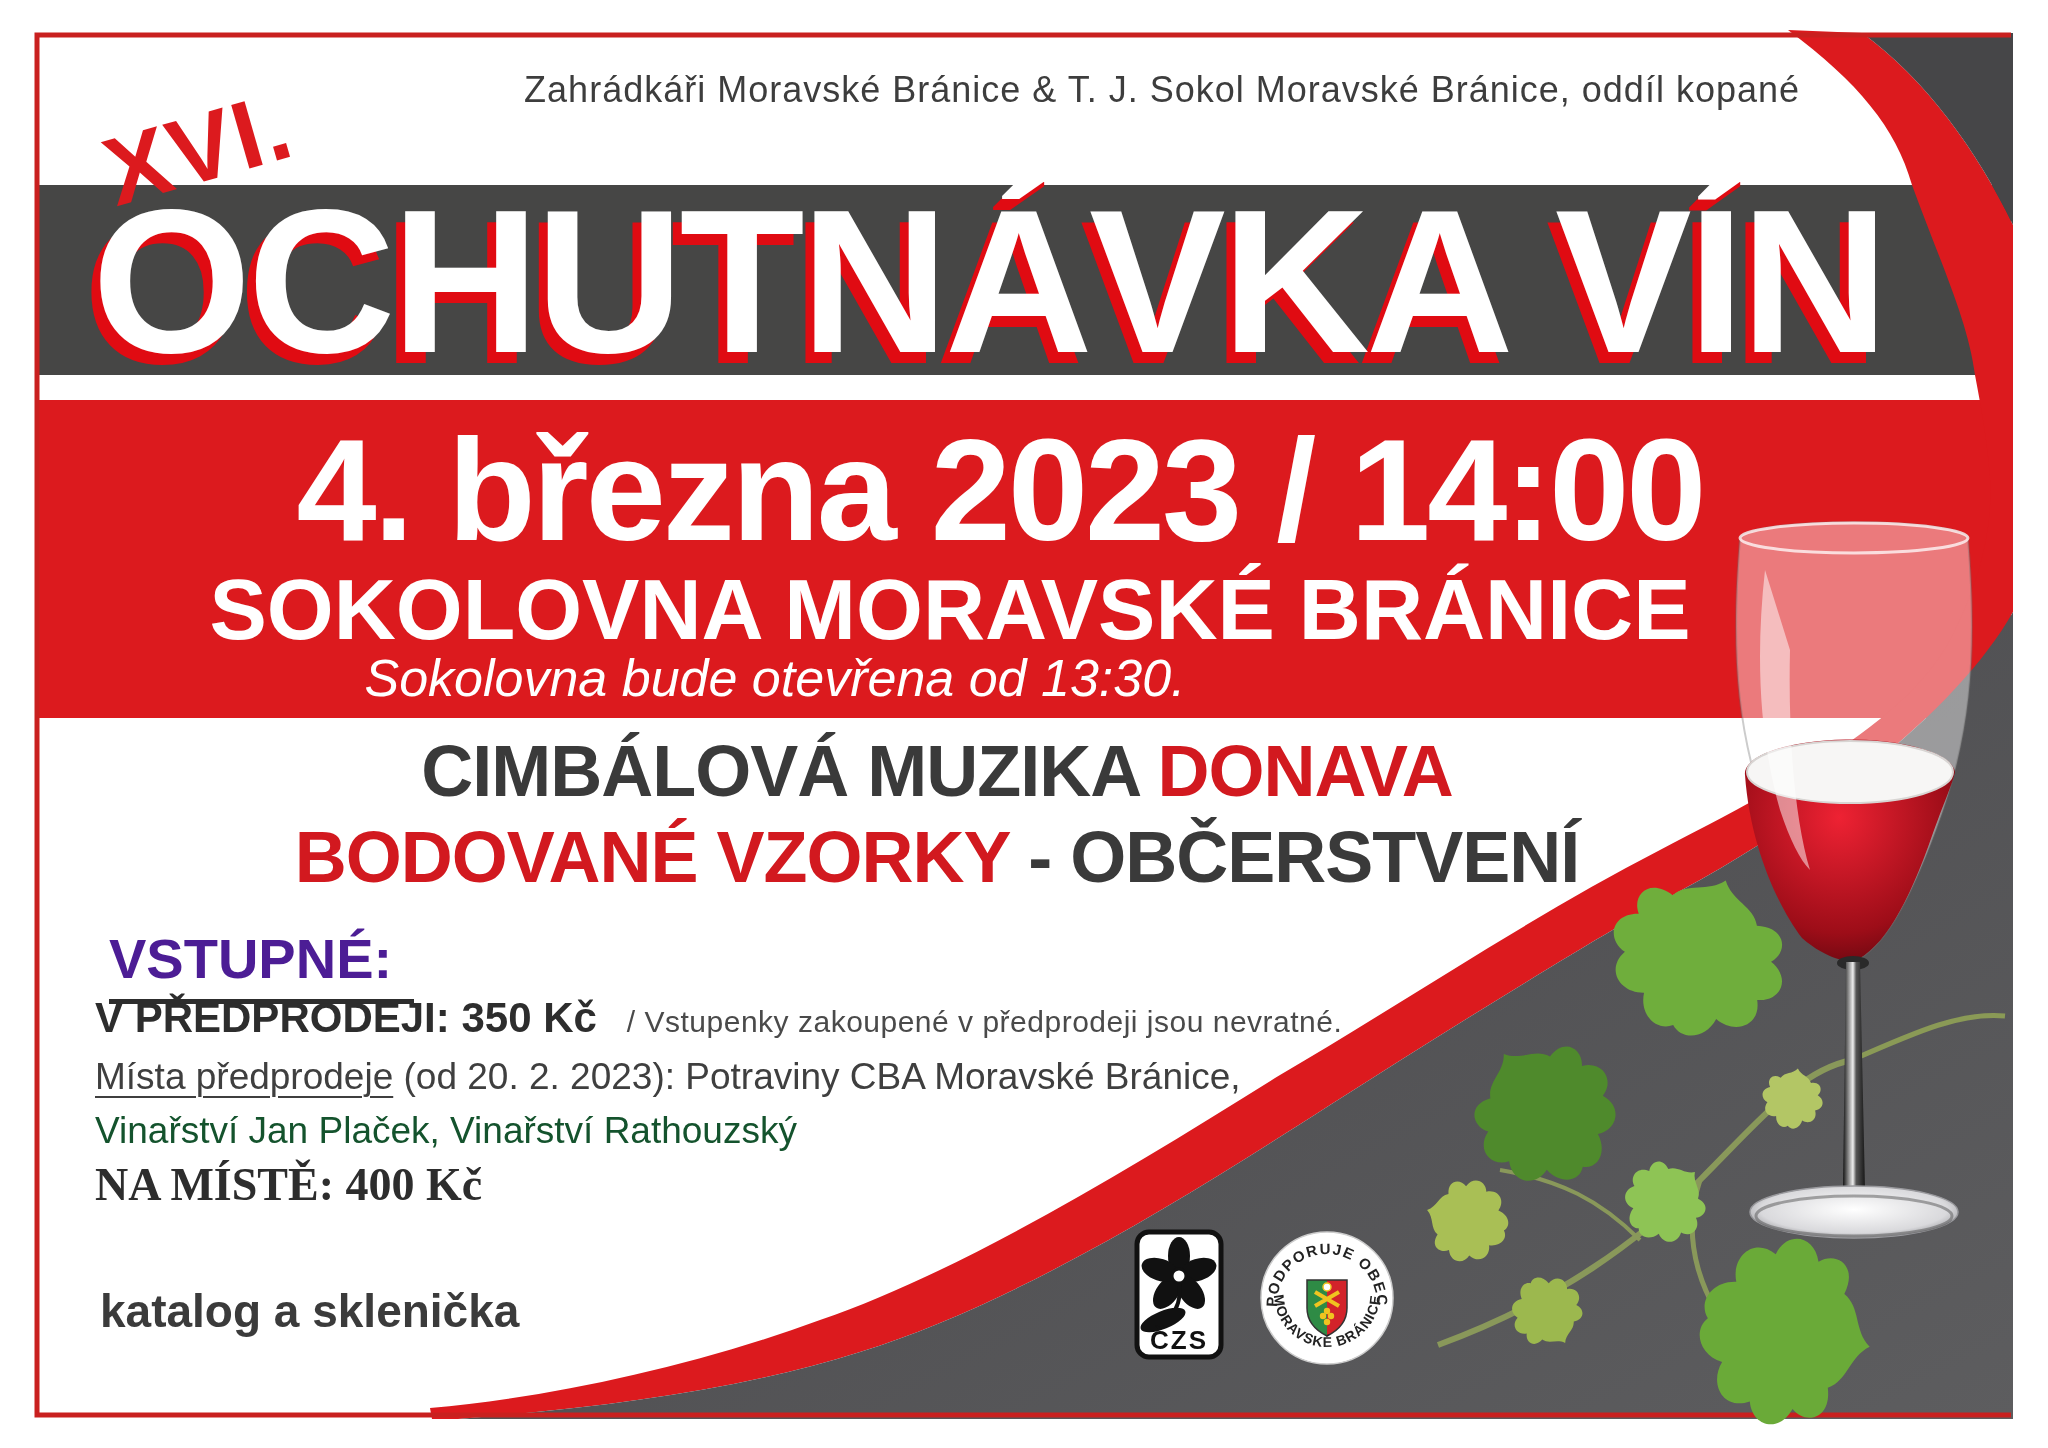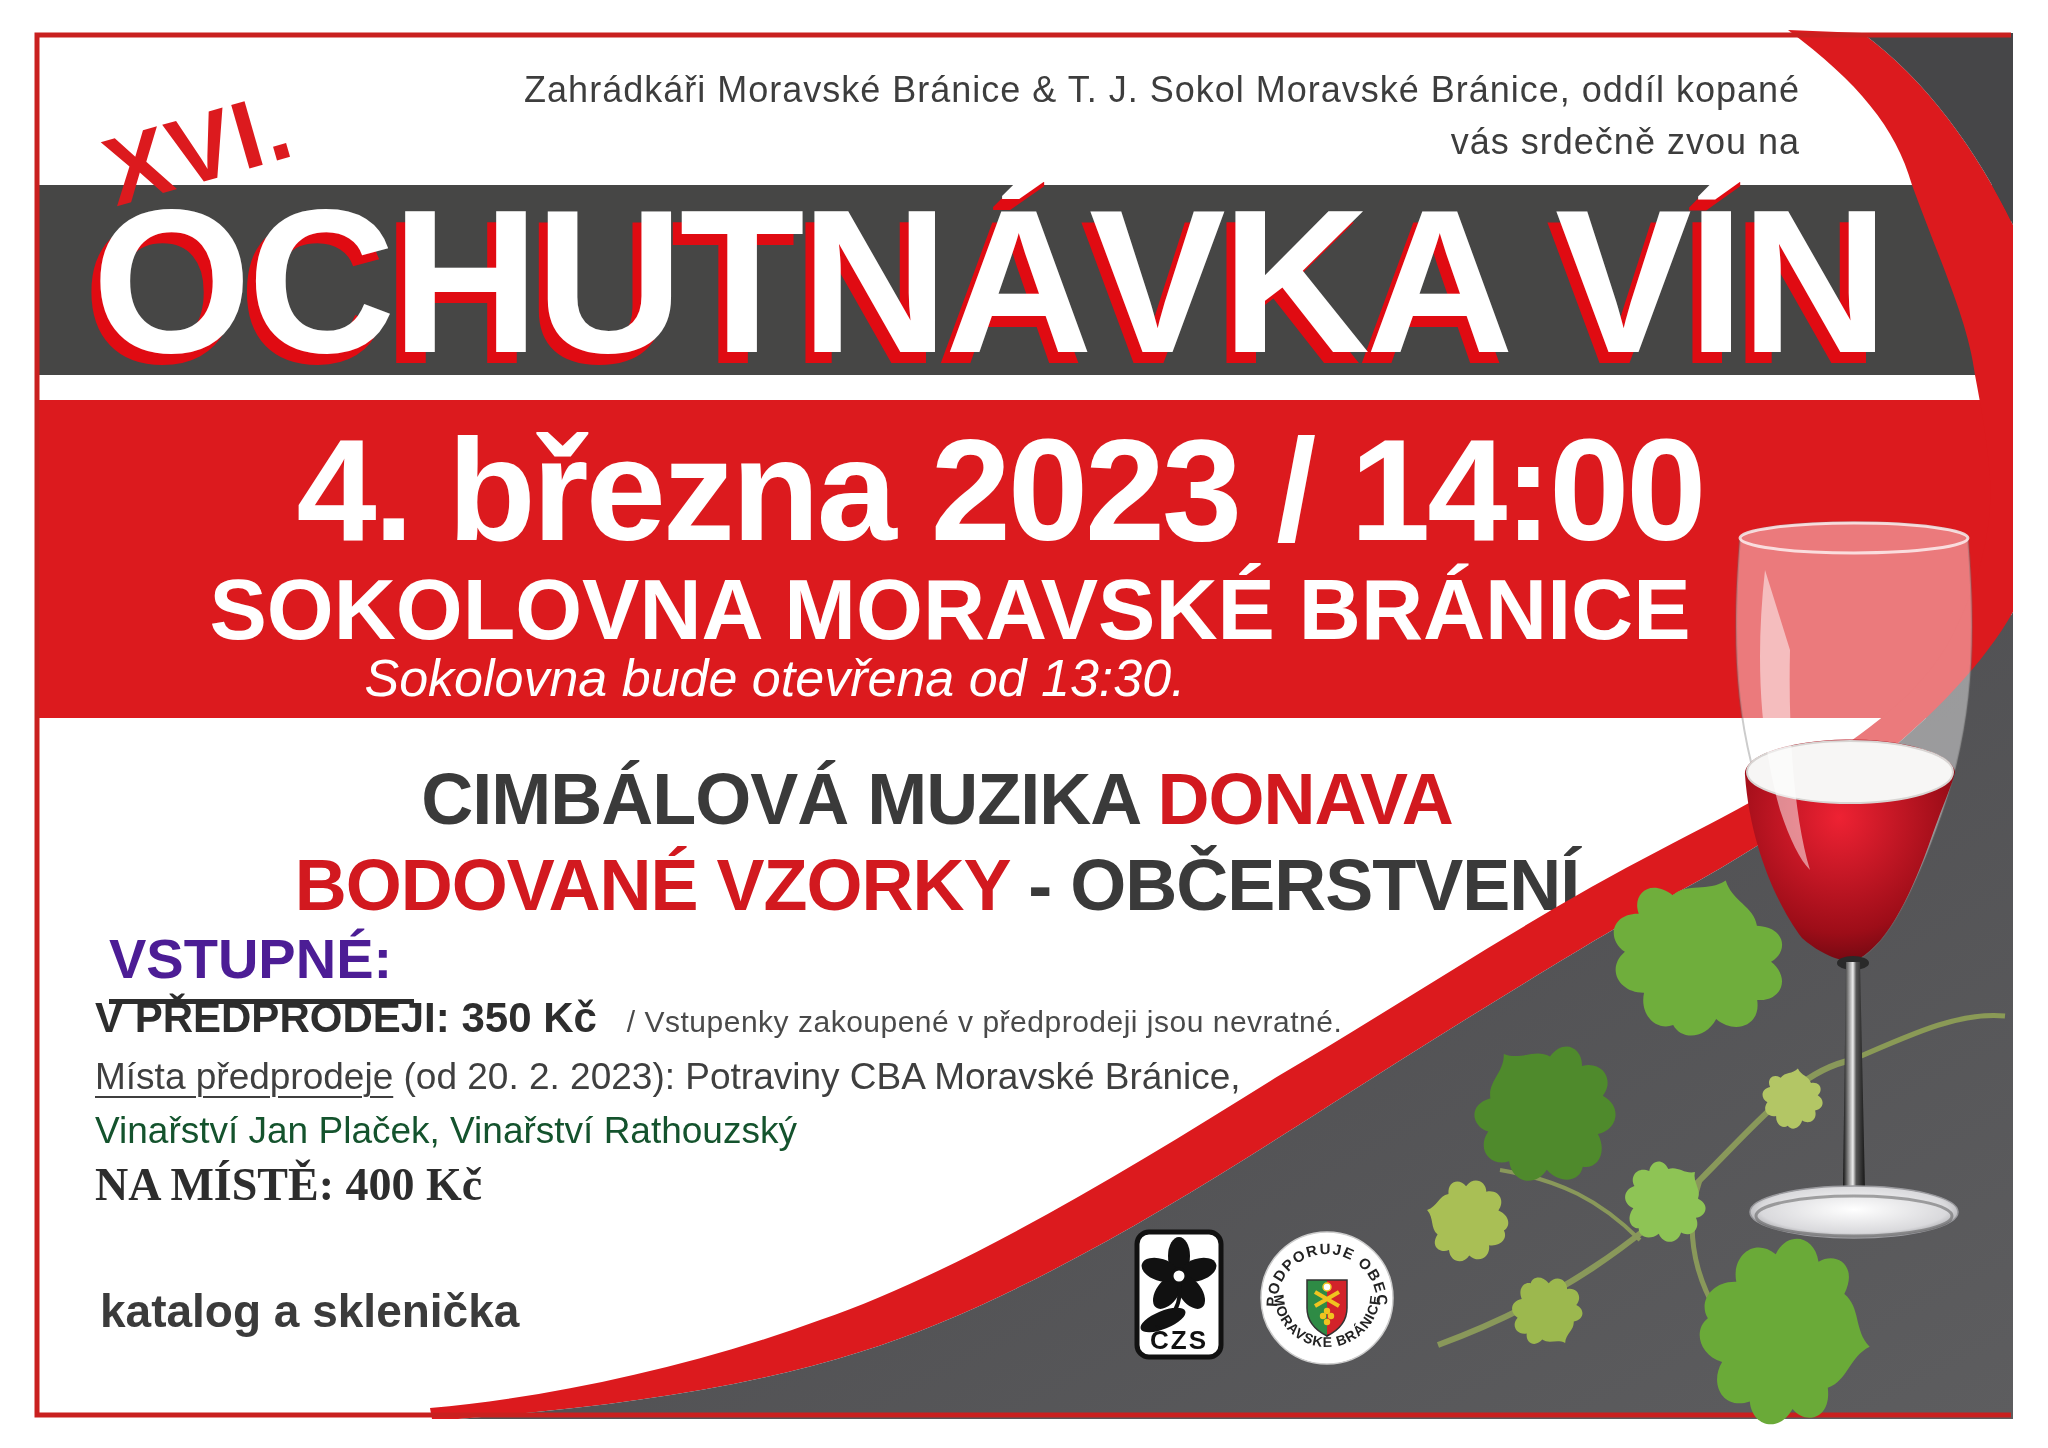--- a/index.html
+++ b/index.html
@@ -20,21 +20,21 @@
          padding-left:55px;box-sizing:border-box;font-weight:bold;font-size:205px;letter-spacing:-4px;
          color:#ffffff;text-shadow:-9px 11px 0 #e00b12;white-space:nowrap;}
   
   .r1{left:37px;top:408px;width:1974px;text-align:center;font-weight:bold;font-size:144px;
       letter-spacing:-3px;color:#fff;transform:translateX(-24px);white-space:nowrap;}
   .r2{left:37px;top:560px;width:1974px;text-align:center;font-weight:bold;font-size:86px;
       color:#fff;transform:translateX(-74px);white-space:nowrap;}
   .r3{left:37px;top:648px;width:1974px;text-align:center;font-style:italic;font-size:52px;
       color:#fff;transform:translateX(-249px);white-space:nowrap;}
   
-  .program{left:37px;top:756px;width:1800px;text-align:center;font-weight:bold;font-size:72px;
+  .program{left:37px;top:728px;width:1800px;text-align:center;font-weight:bold;font-size:72px;
            letter-spacing:-1px;line-height:86px;white-space:nowrap;}
   .dark-text{color:#3a3a3a;} .red-text{color:#d2191f;}
   
   .vstupne{left:109px;top:926px;font-size:56px;font-weight:bold;color:#4c1d95;}
   .vstupne span{display:inline-block;border-bottom:5px solid #2d2d2d;padding:0 22px 8px 0;}
   .presale{left:95px;top:994px;font-size:42px;font-weight:bold;color:#2d2d2d;white-space:nowrap;}
   .presale .note{font-size:30px;font-weight:normal;color:#4a4a4a;margin-left:30px;letter-spacing:.5px;}
   .places1{left:95px;top:1056px;font-size:37px;color:#3f3f3f;white-space:nowrap;}
   .places1 .u{text-decoration:underline;text-underline-offset:7px;text-decoration-thickness:2px;}
   .places2{left:95px;top:1110px;font-size:37px;color:#14532d;white-space:nowrap;}
@@ -47,21 +47,20 @@
 </head>
 <body>
 
 <div class="poster">
 
   <div class="abs band-dark"></div>
   <div class="abs band-red"></div>
 
   <div class="abs invite">
     <div>Zahrádkáři Moravské Bránice &amp;  T. J. Sokol Moravské Bránice, oddíl kopané</div>
-    <div>vás srdečně zvou na</div>
   </div>
 
   <div class="abs edition">XVI.</div>
 
   <div class="abs title">OCHUTNÁVKA VÍN</div>
 
   <div class="abs r1">4. března 2023 / 14:00</div>
   <div class="abs r2">SOKOLOVNA MORAVSKÉ BRÁNICE</div>
   <div class="abs r3">Sokolovna bude otevřena od 13:30.</div>
 

